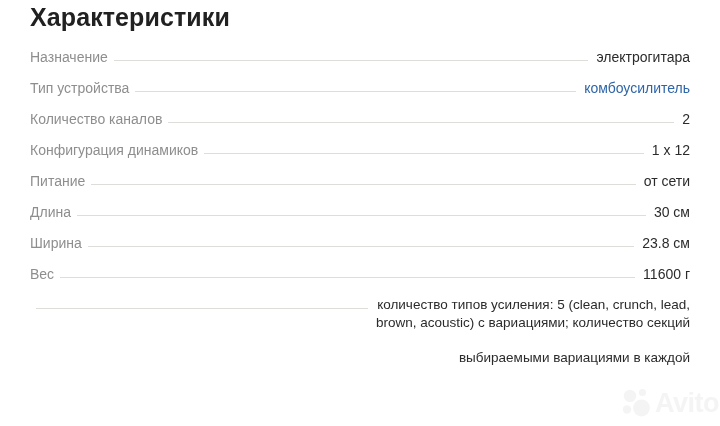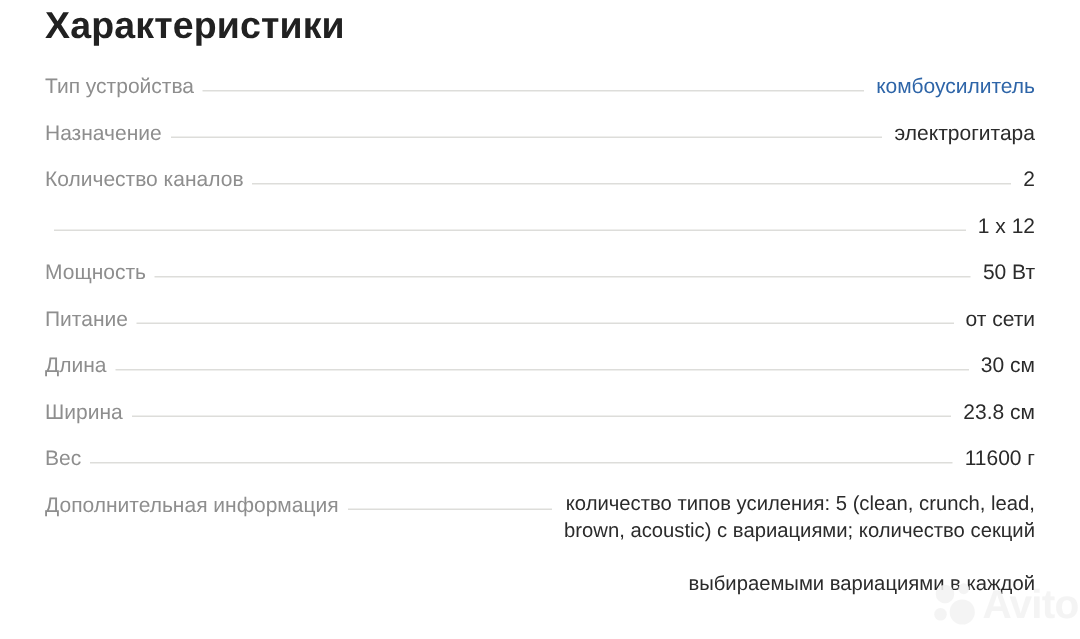--- a/index.html
+++ b/index.html
@@ -74,47 +74,43 @@
 </head>
 <body>
 
 <div class="page">
 
   <h1 class="page-title">Характеристики</h1>
 
   <div class="rows">
 
     <div class="spec-row">
+      <span class="spec-label">Назначение</span>
+      <span class="leader-line"></span>
+      <span class="spec-value">электрогитара</span>
+    </div>
+
+    <div class="spec-row">
       <span class="spec-label">Тип устройства</span>
       <span class="leader-line"></span>
       <span class="spec-value link">комбоусилитель</span>
-    </div>
-
-    <div class="spec-row">
-      <span class="spec-label">Назначение</span>
-      <span class="leader-line"></span>
-      <span class="spec-value">электрогитара</span>
     </div>
 
     <div class="spec-row">
       <span class="spec-label">Количество каналов</span>
       <span class="leader-line"></span>
       <span class="spec-value">2</span>
     </div>
 
     <div class="spec-row">
+      <span class="spec-label">Конфигурация динамиков</span>
       <span class="leader-line"></span>
       <span class="spec-value">1 x 12</span>
     </div>
 
-    <div class="spec-row">
-      <span class="spec-label">Мощность</span>
-      <span class="leader-line"></span>
-      <span class="spec-value">50 Вт</span>
-    </div>
 
     <div class="spec-row">
       <span class="spec-label">Питание</span>
       <span class="leader-line"></span>
       <span class="spec-value">от сети</span>
     </div>
 
     <div class="spec-row">
       <span class="spec-label">Длина</span>
       <span class="leader-line"></span>
@@ -128,21 +124,20 @@
     </div>
 
 
     <div class="spec-row">
       <span class="spec-label">Вес</span>
       <span class="leader-line"></span>
       <span class="spec-value">11600 г</span>
     </div>
 
     <div class="spec-row">
-      <span class="spec-label">Дополнительная информация</span>
       <span class="leader-line"></span>
       <span class="spec-value multi">
         <span class="vline">количество типов усиления: 5 (clean, crunch, lead,</span><br>
         <span class="vline">brown, acoustic) с вариациями; количество секций</span><br>
         <br>
         <span class="vline">выбираемыми вариациями в каждой</span>
       </span>
     </div>
 
   </div>

